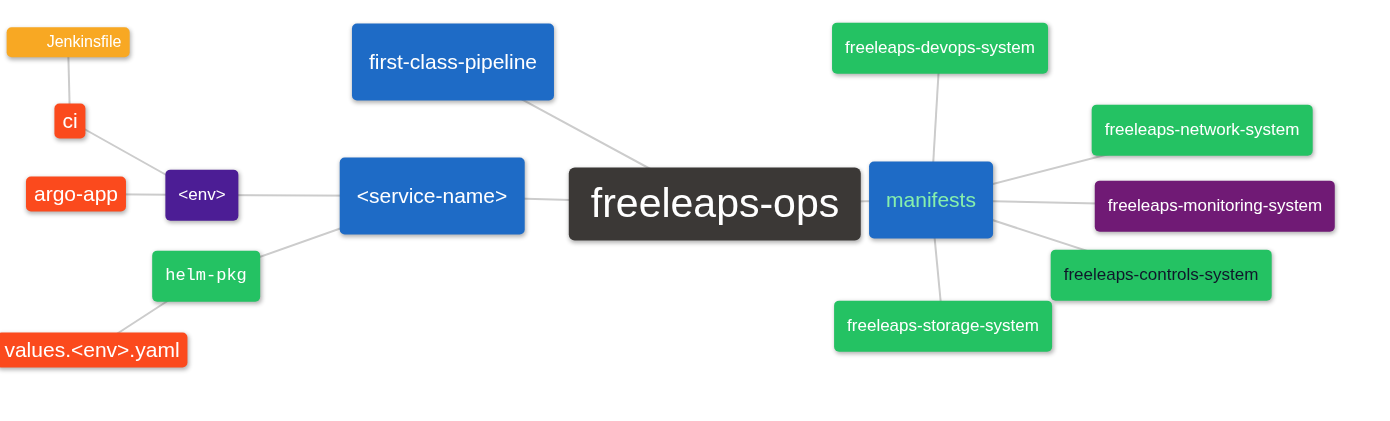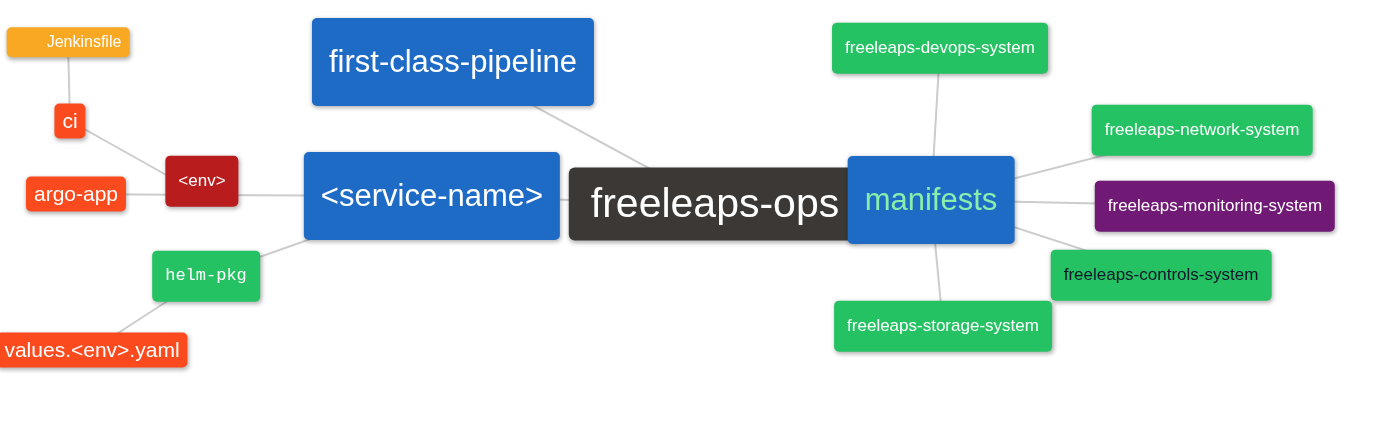--- a/index.html
+++ b/index.html
@@ -28,21 +28,21 @@
     color: #ffffff;
     white-space: nowrap;
     text-align: center;
     border-radius: 5px;
     box-shadow: 1px 2px 4px rgba(0,0,0,0.3);
     line-height: 1.1;
     cursor: pointer;
     box-sizing: border-box;
   }
   .lvl0 { font-size: 41px; padding: 14px 22px; border-radius: 6px; }
-  .lvl1 { font-size: 31px; padding: 27px 17px; }
+  .lvl1 { font-size: 21px; padding: 27px 17px; }
   .lvl2 { font-size: 17px; padding: 16px 13px; }
   .lvl3 { font-size: 21px; padding: 6px 8px; }
   .lvl4 { font-size: 16px; padding: 6px 8px; }
 </style>
 </head>
 <body>
 
 <div class="canvas">
   <svg class="edges" width="1390" height="421">
       <line x1="68" y1="42" x2="70" y2="121" stroke="#cccccc" stroke-width="2"></line>
@@ -58,21 +58,21 @@
       <line x1="931" y1="200" x2="1202" y2="130" stroke="#cccccc" stroke-width="2"></line>
       <line x1="931" y1="200" x2="1215" y2="206" stroke="#cccccc" stroke-width="2"></line>
       <line x1="931" y1="200" x2="1161" y2="275" stroke="#cccccc" stroke-width="2"></line>
       <line x1="931" y1="200" x2="943" y2="326" stroke="#cccccc" stroke-width="2"></line>
     </svg>
   <div id="nodes-layer">
       <div class="node lvl0" style="left: 715px; top: 204px; background: rgb(59, 56, 54); color: rgb(255, 255, 255);">freeleaps-ops</div>
       <div class="node lvl1" style="left: 453px; top: 62px; background: rgb(30, 107, 198); color: rgb(255, 255, 255);">first-class-pipeline</div>
       <div class="node lvl1" style="left: 432px; top: 196px; background: rgb(30, 107, 198); color: rgb(255, 255, 255);">&lt;service-name&gt;</div>
       <div class="node lvl1" style="left: 931px; top: 200px; background: rgb(30, 107, 198); color: #86efac;">manifests</div>
-      <div class="node lvl2" style="left: 202px; top: 181px; background: #b91c1c; color: rgb(255, 255, 255);">&lt;env&gt;</div>
+      <div class="node lvl2" style="left: 202px; top: 195px; background: #4c1d95; color: rgb(255, 255, 255);">&lt;env&gt;</div>
       <div class="node lvl2" style="left: 206px; top: 276px; background: rgb(36, 194, 99); color: rgb(255, 255, 255); font-family: Liberation Mono, monospace;">helm-pkg</div>
       <div class="node lvl3" style="left: 70px; top: 121px; background: rgb(251, 74, 29); color: rgb(255, 255, 255); text-align: center;">ci</div>
       <div class="node lvl3" style="left: 76px; top: 194px; background: rgb(251, 74, 29); color: rgb(255, 255, 255);">argo-app</div>
       <div class="node lvl3" style="left: 92px; top: 350px; background: rgb(251, 74, 29); color: rgb(255, 255, 255);">values.&lt;env&gt;.yaml</div>
       <div class="node lvl4" style="left: 68px; top: 42px; background: rgb(248, 168, 35); color: rgb(255, 255, 255); padding-left: 40px;">Jenkinsfile</div>
       <div class="node lvl2" style="left: 940px; top: 48px; background: rgb(36, 194, 99); color: rgb(255, 255, 255);">freeleaps-devops-system</div>
       <div class="node lvl2" style="left: 1202px; top: 130px; background: rgb(36, 194, 99); color: rgb(255, 255, 255);">freeleaps-network-system</div>
       <div class="node lvl2" style="left: 1215px; top: 206px; background: #701a75; color: rgb(255, 255, 255);">freeleaps-monitoring-system</div>
       <div class="node lvl2" style="left: 1161px; top: 275px; background: rgb(36, 194, 99); color: #0f172a;">freeleaps-controls-system</div>
       <div class="node lvl2" style="left: 943px; top: 326px; background: rgb(36, 194, 99); color: rgb(255, 255, 255);">freeleaps-storage-system</div>

